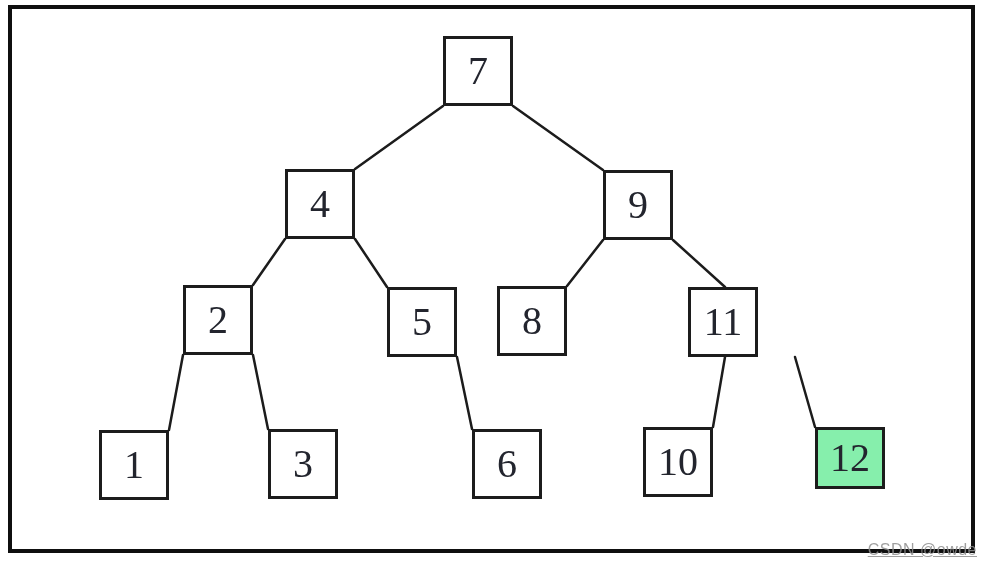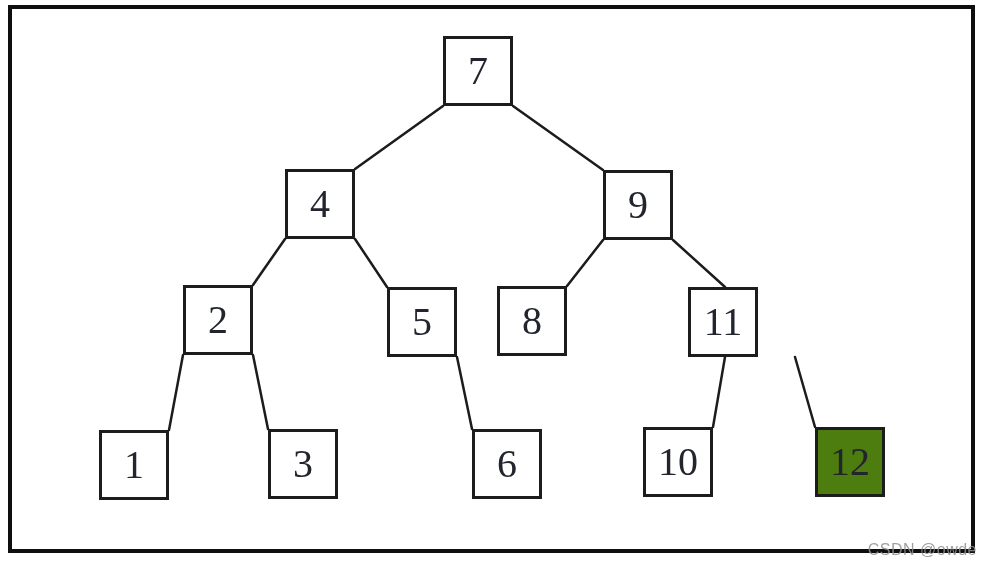--- a/index.html
+++ b/index.html
@@ -56,20 +56,21 @@
   }
   .watermark {
     position: absolute;
     right: 7px;
     top: 541px;
     z-index: 4;
     font-family: "Liberation Sans", sans-serif;
     font-size: 16px;
     letter-spacing: 0.5px;
     opacity: 0.85;
+    text-decoration: underline;
   }
 </style>
 </head>
 <body>
 
 <div class="stage">
   <div class="frame"></div>
   <svg id="edge-svg" xmlns="http://www.w3.org/2000/svg">
       <line x1="443" y1="106" x2="355" y2="169" stroke="#1c1c1c" stroke-width="2.5" stroke-linecap="round"></line>
       <line x1="513" y1="106" x2="603" y2="170" stroke="#1c1c1c" stroke-width="2.5" stroke-linecap="round"></line>
@@ -88,16 +89,16 @@
       <div class="tree-node" style="left: 285px; top: 169px; width: 70px; height: 70px; border-color: rgb(28, 28, 28); background: rgb(255, 255, 255); color: rgb(35, 37, 46);">4</div>
       <div class="tree-node" style="left: 603px; top: 170px; width: 70px; height: 70px; border-color: rgb(28, 28, 28); background: rgb(255, 255, 255); color: rgb(35, 37, 46);">9</div>
       <div class="tree-node" style="left: 183px; top: 285px; width: 70px; height: 70px; border-color: rgb(28, 28, 28); background: rgb(255, 255, 255); color: rgb(35, 37, 46);">2</div>
       <div class="tree-node" style="left: 387px; top: 287px; width: 70px; height: 70px; border-color: rgb(28, 28, 28); background: rgb(255, 255, 255); color: rgb(35, 37, 46);">5</div>
       <div class="tree-node" style="left: 497px; top: 286px; width: 70px; height: 70px; border-color: rgb(28, 28, 28); background: rgb(255, 255, 255); color: rgb(35, 37, 46);">8</div>
       <div class="tree-node" style="left: 688px; top: 287px; width: 70px; height: 70px; border-color: rgb(28, 28, 28); background: rgb(255, 255, 255); color: rgb(35, 37, 46);">11</div>
       <div class="tree-node" style="left: 99px; top: 430px; width: 70px; height: 70px; border-color: rgb(28, 28, 28); background: rgb(255, 255, 255); color: rgb(35, 37, 46);">1</div>
       <div class="tree-node" style="left: 268px; top: 429px; width: 70px; height: 70px; border-color: rgb(28, 28, 28); background: rgb(255, 255, 255); color: rgb(35, 37, 46);">3</div>
       <div class="tree-node" style="left: 472px; top: 429px; width: 70px; height: 70px; border-color: rgb(28, 28, 28); background: rgb(255, 255, 255); color: rgb(35, 37, 46);">6</div>
       <div class="tree-node" style="left: 643px; top: 427px; width: 70px; height: 70px; border-color: rgb(28, 28, 28); background: rgb(255, 255, 255); color: rgb(35, 37, 46);">10</div>
-      <div class="tree-node" style="left: 815px; top: 427px; width: 70px; height: 70px; border-color: rgb(28, 28, 28); background: #4d7c0f; color: rgb(35, 37, 46);">12</div>
+      <div class="tree-node" style="left: 815px; top: 427px; width: 70px; height: 62px; border-color: rgb(28, 28, 28); background: #86efac; color: rgb(35, 37, 46);">12</div>
     </div>
   <div class="watermark" title="CSDN @owde" style="color: rgb(143, 143, 143);">CSDN @owde</div>
 </div>
 
 </body></html>

